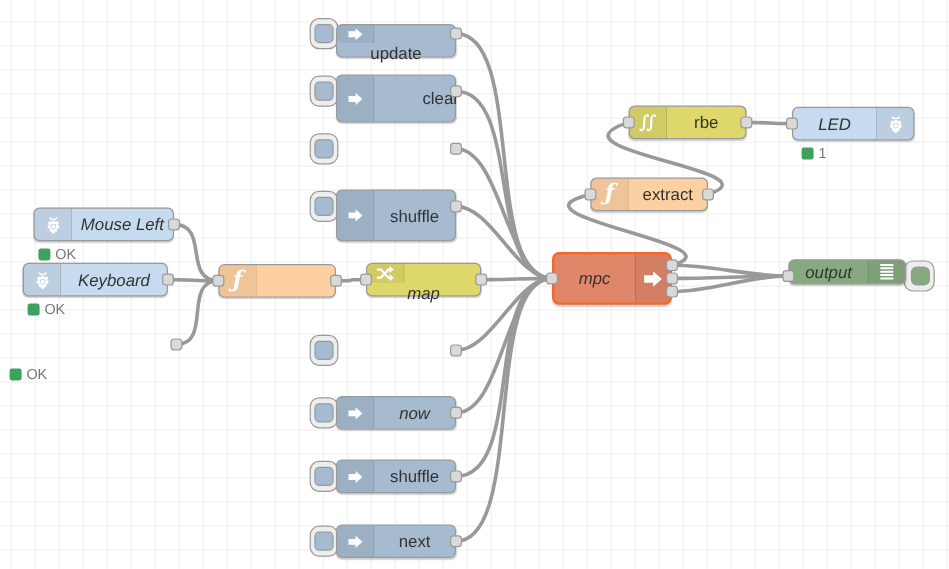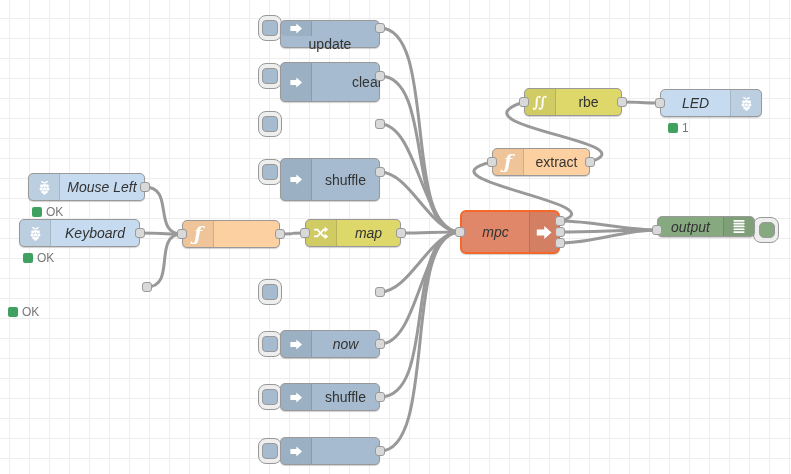--- a/index.html
+++ b/index.html
@@ -142,20 +142,21 @@
     <div class="btn-outer" style="left: 258px; top: 438px; width: 24px; height: 26px;"></div>
     <div class="btn-inner" style="left: 262px; top: 443px; width: 16px; height: 16px; background: rgb(166, 187, 207);"></div>
     <div class="node" style="left: 280px; top: 437px; width: 100px; height: 28px; background: rgb(166, 187, 207);">
       <span class="icon-region icon-left">
         <span class="icon-wrap">
           <svg width="15" height="15" viewBox="0 0 16 16">
             <path d="M1.5 5.4h6.3V2.6L13.9 8l-6.1 5.4v-2.8H1.5z" fill="#fff"></path>
           </svg>
         </span>
       </span>
+      <span class="node-label">next</span>
     </div>
     <div class="port" style="left: 375px; top: 446px;"></div>
     <div class="node" style="left: 28px; top: 173px; width: 117px; height: 28px; background: rgb(198, 219, 239); text-align: center;">
       <span class="icon-region icon-left">
         <span class="icon-wrap">
           <svg width="15" height="15" viewBox="0 0 16 16" fill="#fff">
             <path d="M4.2 1.1c1.7-.2 2.9.7 3.8 1.9C8.9 1.8 10.1.9 11.8 1.1c-.3 1.6-1.5 2.6-3.8 2.6-2.3 0-3.5-1-3.8-2.6z"></path>
             <circle cx="5" cy="6.3" r="1.7"></circle>
             <circle cx="8" cy="5.7" r="1.7"></circle>
             <circle cx="11" cy="6.3" r="1.7"></circle>
@@ -206,21 +207,21 @@
     </div>
     <div class="node" style="left: 182px; top: 220px; width: 98px; height: 28px; background: rgb(253, 208, 162);">
       <span class="icon-region icon-left">
         <span class="icon-wrap">
           <span class="fn-glyph">ƒ</span>
         </span>
       </span>
     </div>
     <div class="port" style="left: 177px; top: 229px;"></div>
     <div class="port" style="left: 275px; top: 229px;"></div>
-    <div class="node" style="left: 305px; top: 219px; width: 96px; height: 28px; background: rgb(222, 215, 106);">
+    <div class="node" style="left: 305px; top: 219px; width: 96px; height: 28px; background: rgb(222, 215, 106); flex-direction: column;">
       <span class="icon-region icon-left">
         <span class="icon-wrap">
           <svg width="16" height="16" viewBox="0 0 16 16">
             <path d="M1 4.6h3.4l6.2 6.8h1.6" stroke="#fff" stroke-width="1.8" fill="none"></path>
             <path d="M1 11.4h3.4l6.2-6.8h1.6" stroke="#fff" stroke-width="1.8" fill="none"></path>
             <path d="M11.6 1.6l3.6 3-3.6 3z" fill="#fff"></path>
             <path d="M11.6 8.4l3.6 3-3.6 3z" fill="#fff"></path>
           </svg>
         </span>
       </span>

